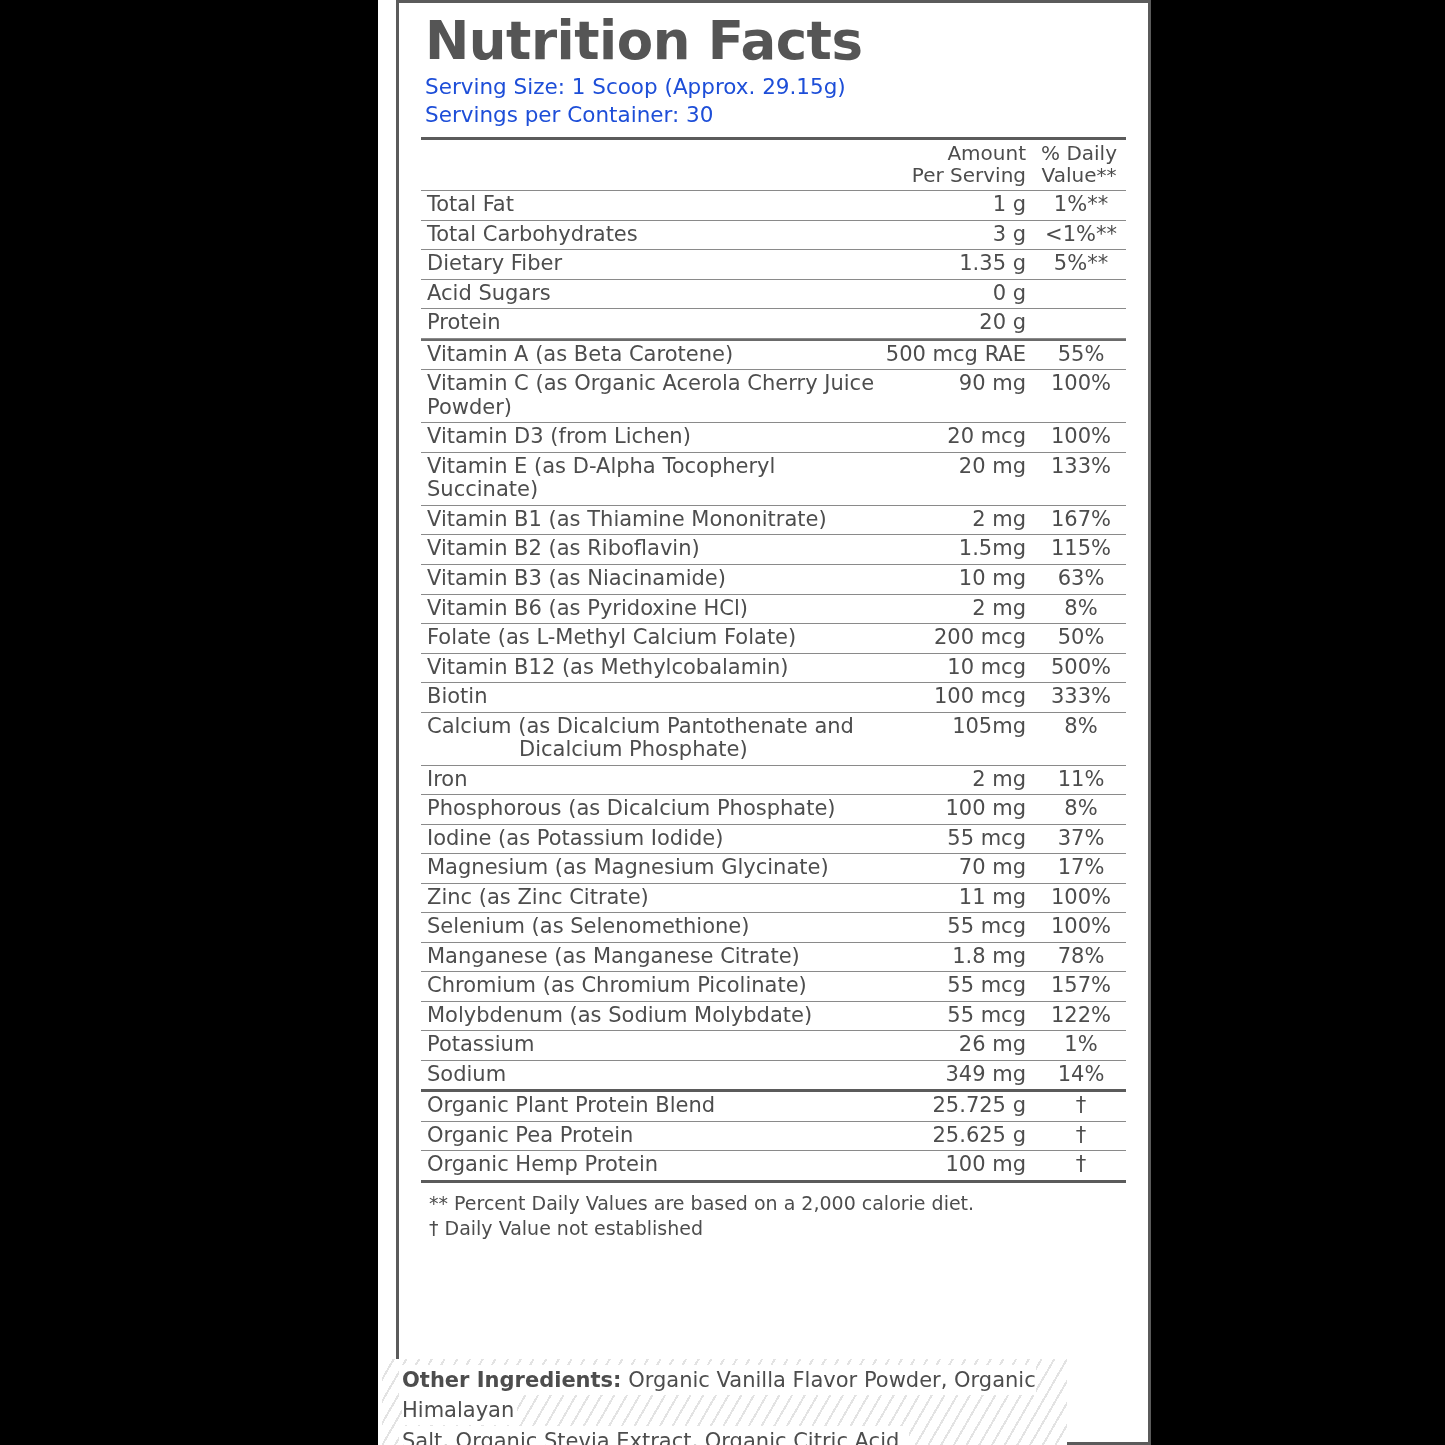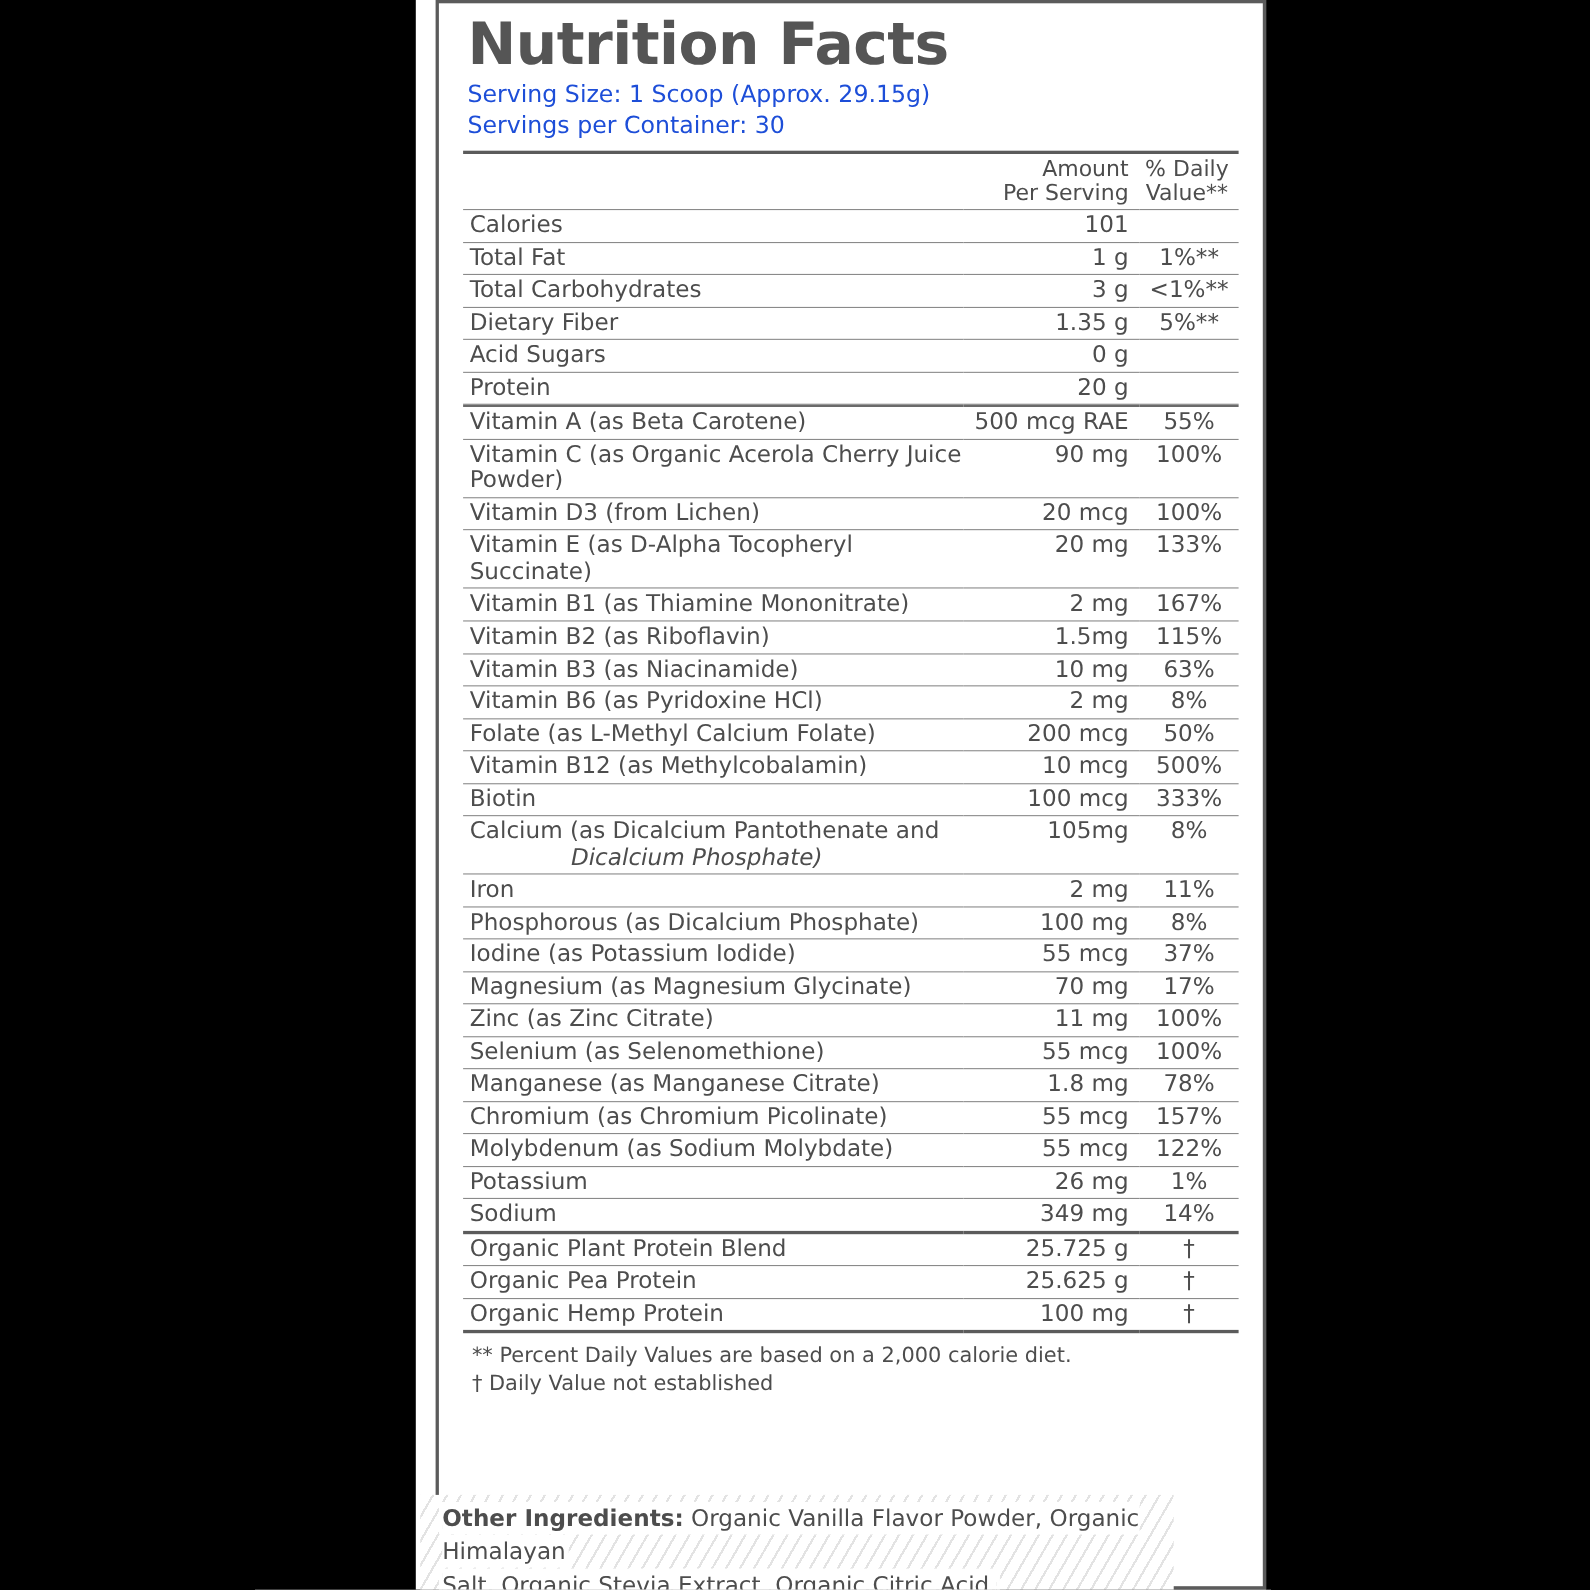--- a/index.html
+++ b/index.html
@@ -111,21 +111,20 @@
     height: 0;
     line-height: 0;
     font-size: 0;
   }
   .bold {
     font-weight: normal;
   }
   .indent2 {
     display: block;
     padding-left: 92px;
-    font-style: italic;
   }
   .footnotes {
     font-size: 19px;
     line-height: 1.35;
     padding: 8px 0 0 8px;
     color: #4d4d4d;
   }
   .other-wrap {
     position: absolute;
     left: 4px;
@@ -180,25 +179,20 @@
           <div>Amount</div>
           <div>Per Serving</div>
         </td>
         <td class="c-dv">
           <div>% Daily</div>
           <div>Value**</div>
         </td>
       </tr>
 
       <tr class="line">
-        <td class="c-name">Calories</td>
-        <td class="c-amt">101</td>
-        <td class="c-dv"></td>
-      </tr>
-      <tr class="line">
         <td class="c-name">Total Fat</td>
         <td class="c-amt">1 g</td>
         <td class="c-dv">1%**</td>
       </tr>
       <tr class="line">
         <td class="c-name">Total Carbohydrates</td>
         <td class="c-amt">3 g</td>
         <td class="c-dv">&lt;1%**</td>
       </tr>
       <tr class="line">

